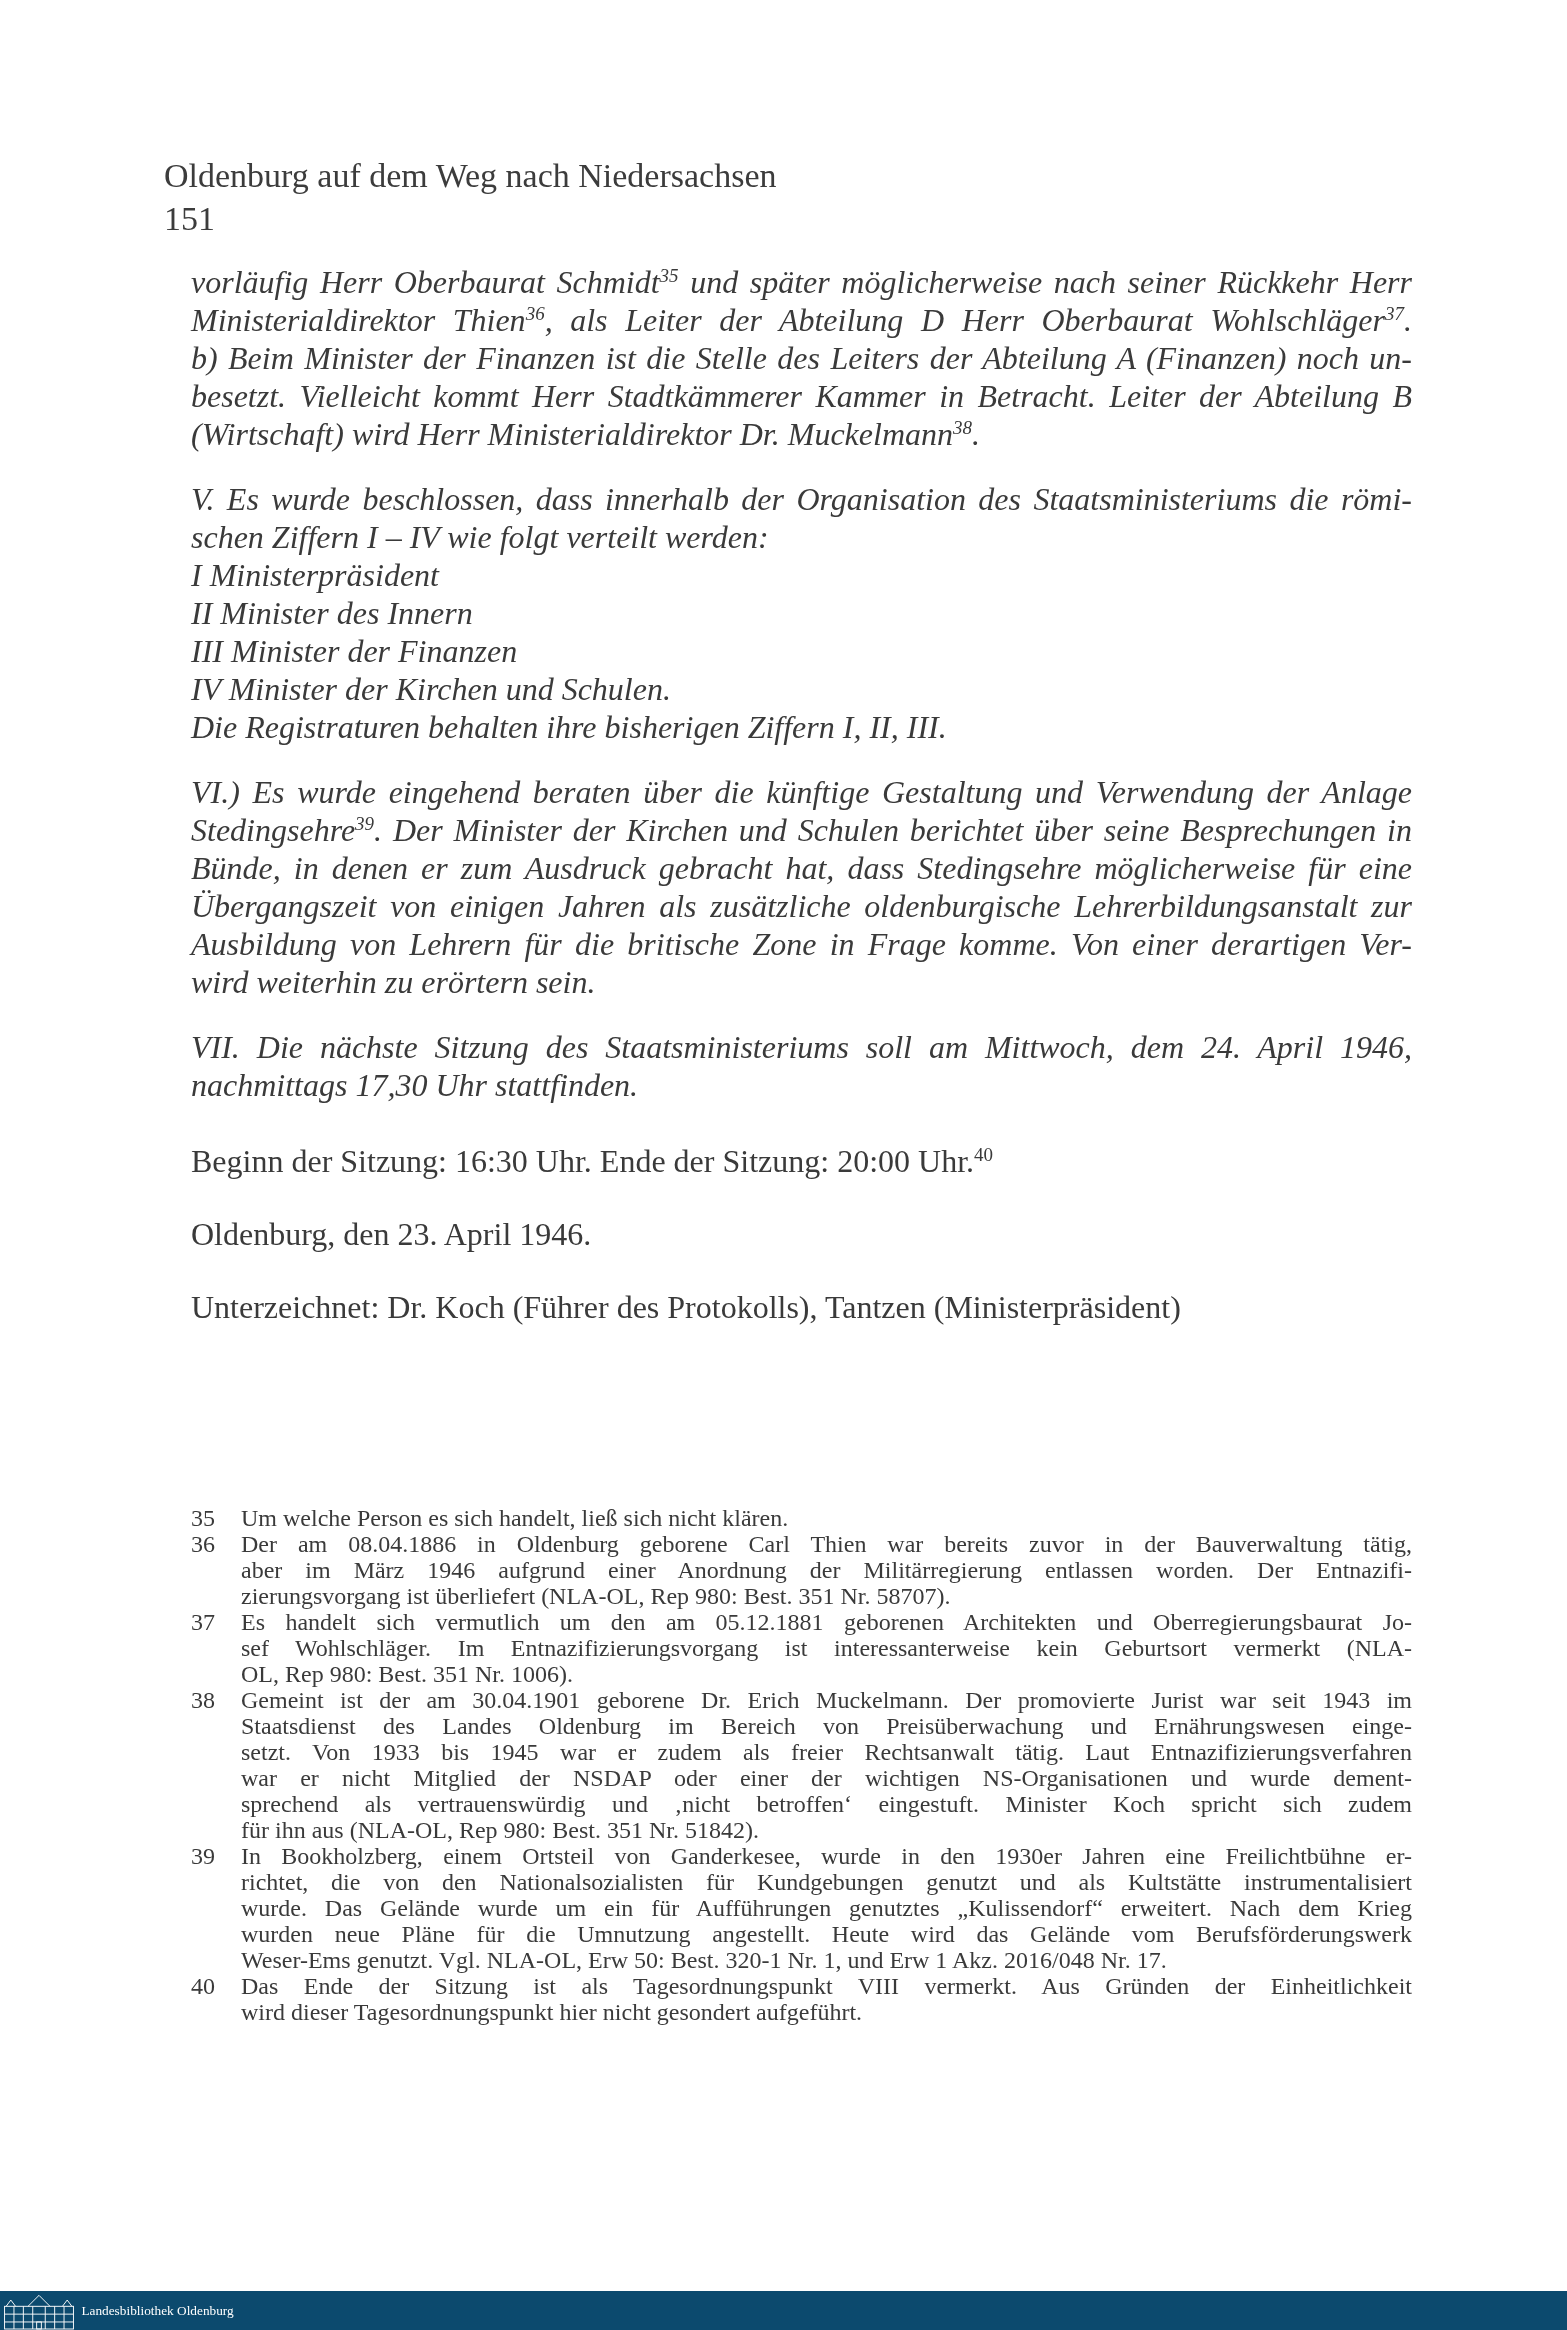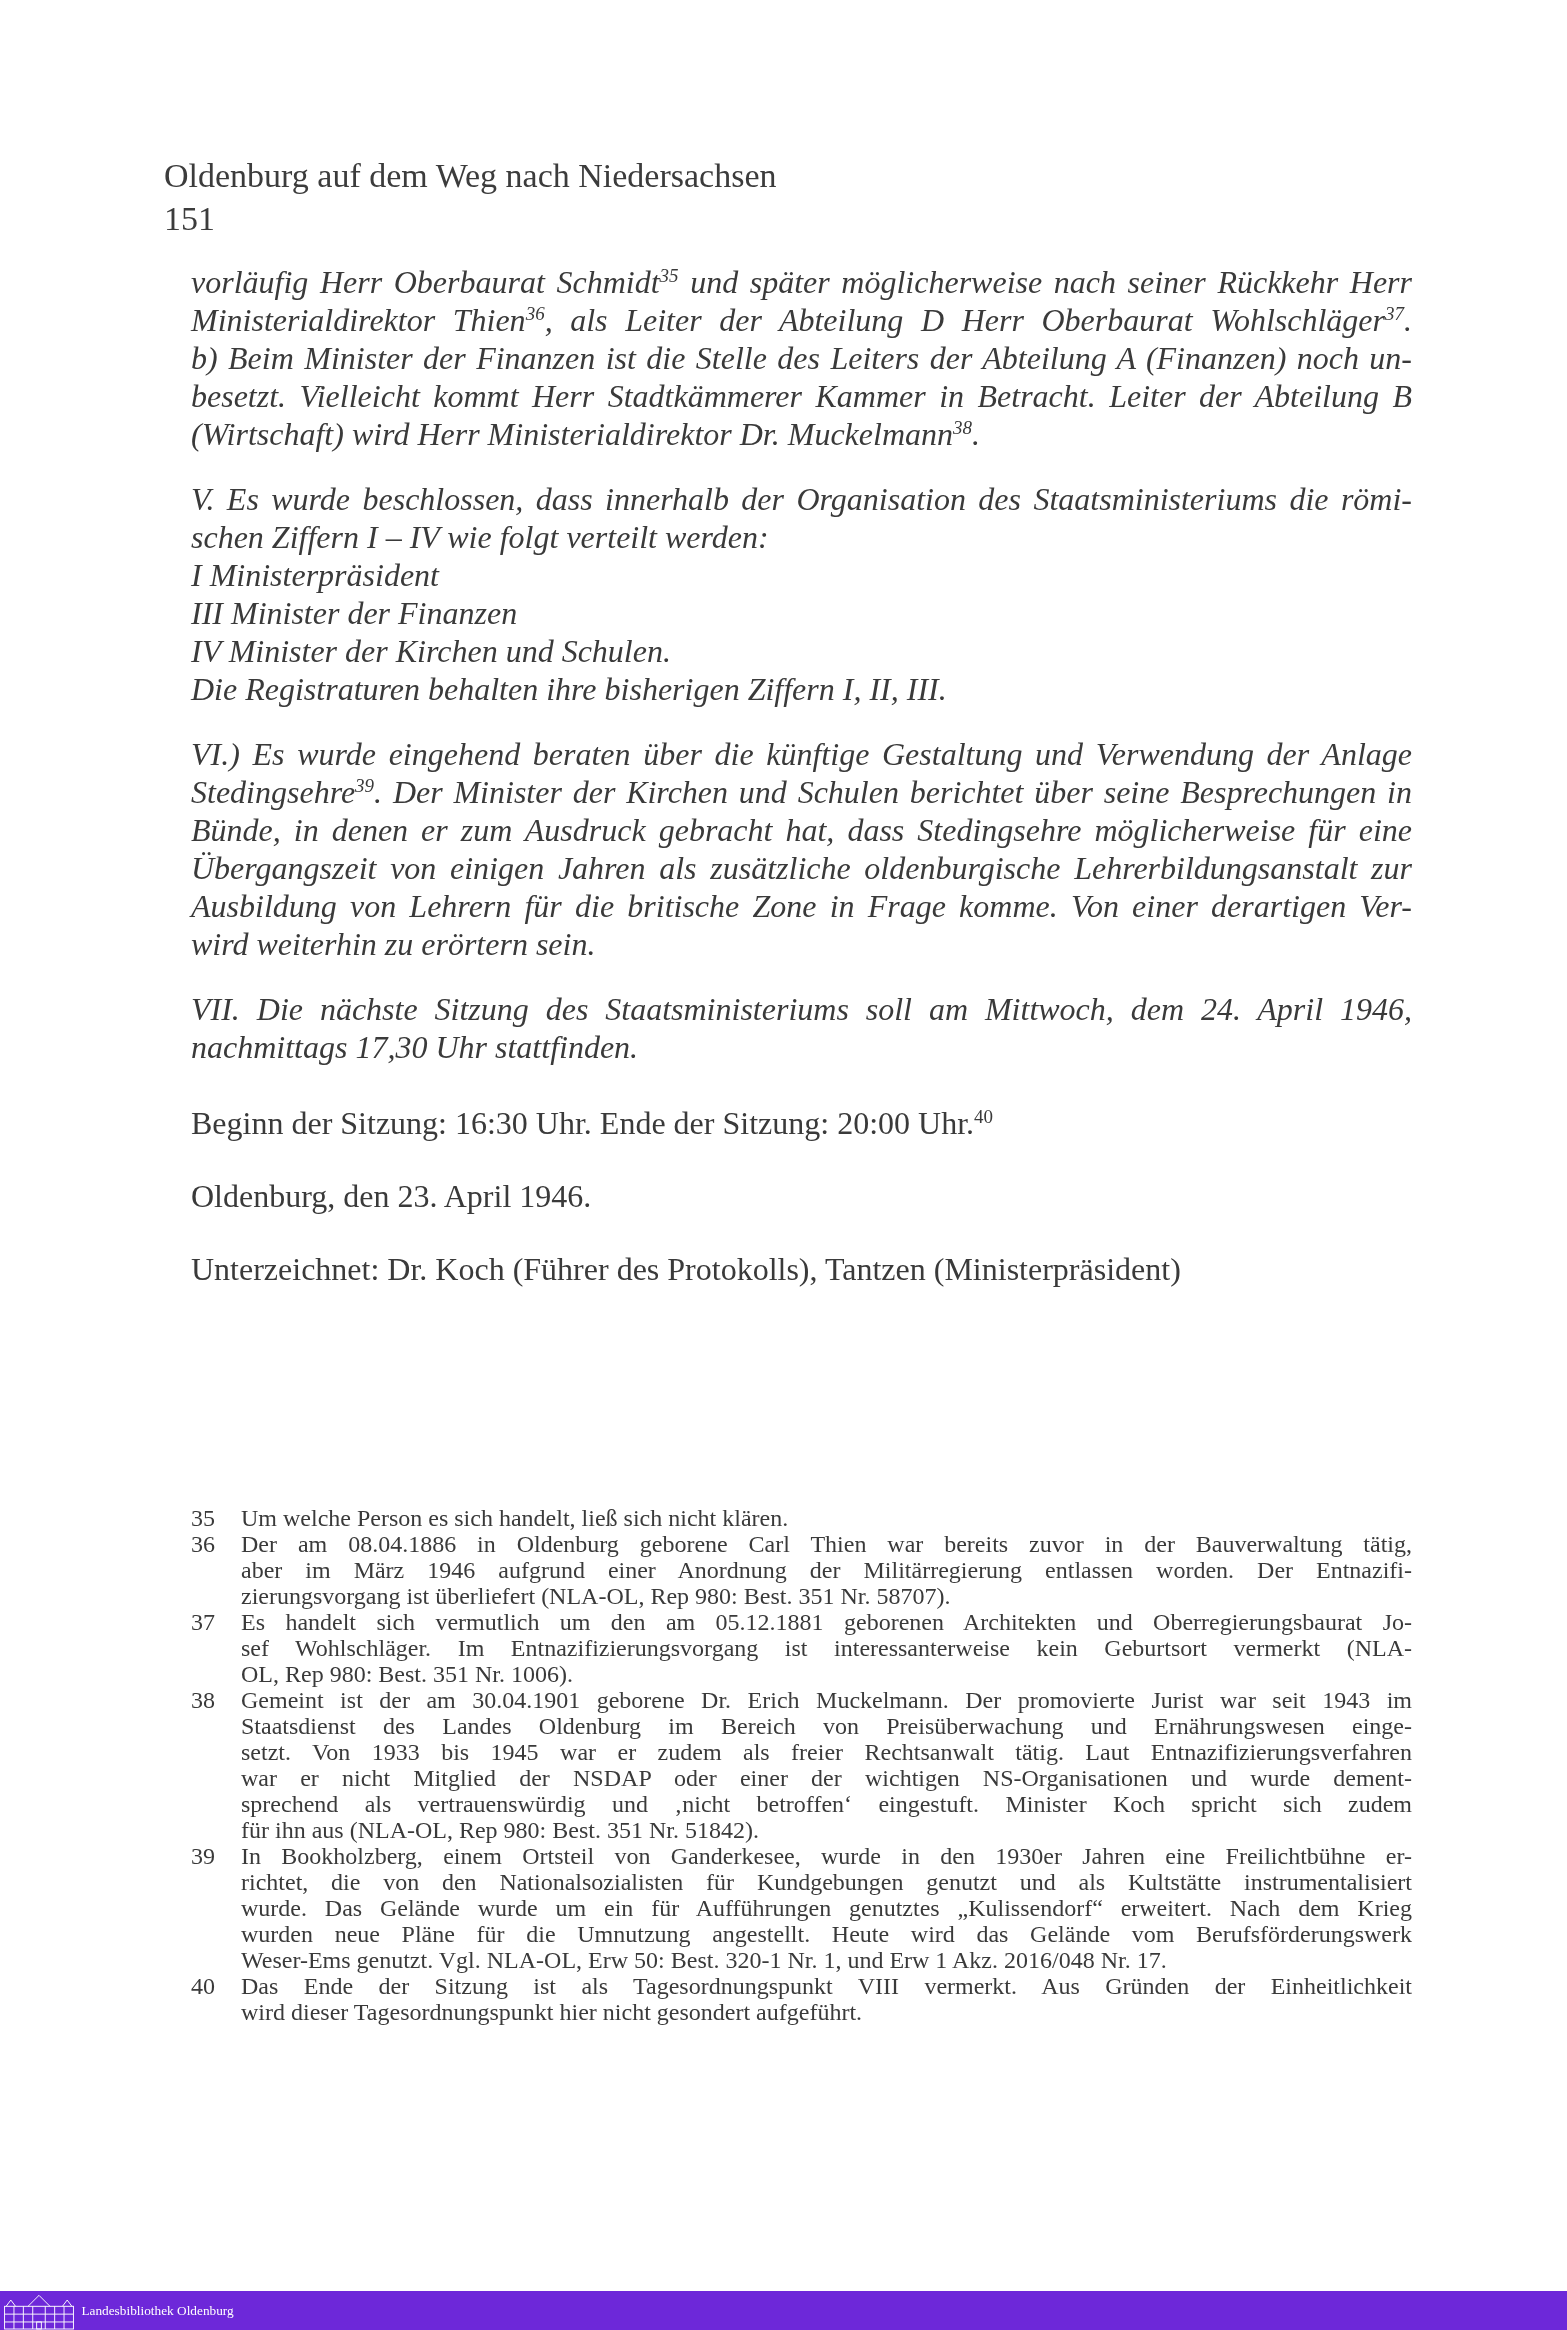--- a/index.html
+++ b/index.html
@@ -36,21 +36,21 @@
     font-size: 24px; line-height: 26px; color: #3a3a3a;
   }
   .fn { display: flex; margin-bottom: 0; }
   .fn .num { width: 50px; flex: 0 0 50px; }
   .fn .txt { flex: 1; }
   .fn .txt .line { display: block; white-space: nowrap; text-align: justify; text-align-last: justify; }
   .fn .txt .line.last { text-align-last: left; }
 
   .library-bar {
     position: absolute; left: 0; top: 2291px; width: 1568px; height: 39px;
-    background: #6d28d9; display: flex; align-items: center;
+    background: #0c4a6e; display: flex; align-items: center;
   }
   .library-bar .logo { width: 72px; height: 38px; margin-left: 3.1px; }
   .library-bar .name {
     color: #ffffff; font-family: "Liberation Serif", serif; font-size: 13.3px; margin-left: 6.3px;
   }
 </style>
 </head>
 <body>
 
 <div class="page">
@@ -68,20 +68,21 @@
       <span class="line"><span>Ministerialdirektor Thien</span><sup>36</sup><span>, als Leiter der Abteilung D Herr Oberbaurat Wohlschläger</span><sup>37</sup><span>.</span></span>
       <span class="line">b) Beim Minister der Finanzen ist die Stelle des Leiters der Abteilung A (Finanzen) noch un-</span>
       <span class="line">besetzt. Vielleicht kommt Herr Stadtkämmerer Kammer in Betracht. Leiter der Abteilung B</span>
       <span class="line last"><span>(Wirtschaft) wird Herr Ministerialdirektor Dr. Muckelmann</span><sup>38</sup><span>.</span></span>
     </div>
 
     <div class="para it" style="margin-bottom:27px;">
       <span class="line">V. Es wurde beschlossen, dass innerhalb der Organisation des Staatsministeriums die römi-</span>
       <span class="line last">schen Ziffern I – IV wie folgt verteilt werden:</span>
       <span class="list-line">I Ministerpräsident</span>
+      <span class="list-line">II Minister des Innern</span>
       <span class="list-line">III Minister der Finanzen</span>
       <span class="list-line">IV Minister der Kirchen und Schulen.</span>
       <span class="list-line">Die Registraturen behalten ihre bisherigen Ziffern I, II, III.</span>
     </div>
 
     <div class="para it" style="margin-bottom:27px;">
       <span class="line">VI.) Es wurde eingehend beraten über die künftige Gestaltung und Verwendung der Anlage</span>
       <span class="line"><span>Stedingsehre</span><sup>39</sup><span>. Der Minister der Kirchen und Schulen berichtet über seine Besprechungen in</span></span>
       <span class="line">Bünde, in denen er zum Ausdruck gebracht hat, dass Stedingsehre möglicherweise für eine</span>
       <span class="line">Übergangszeit von einigen Jahren als zusätzliche oldenburgische Lehrerbildungsanstalt zur</span>

